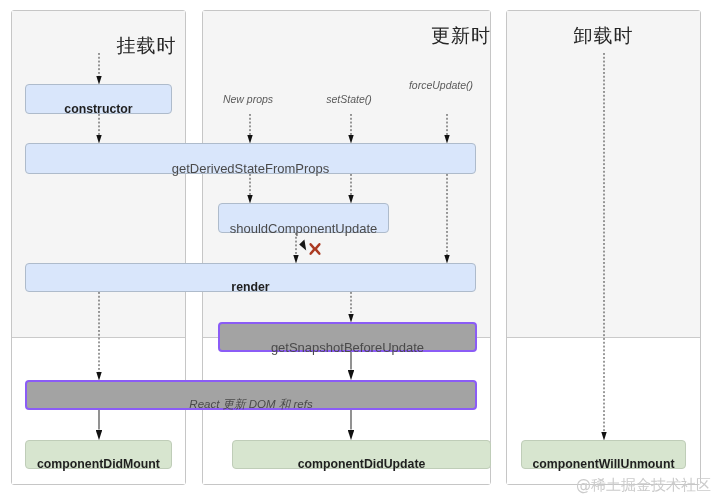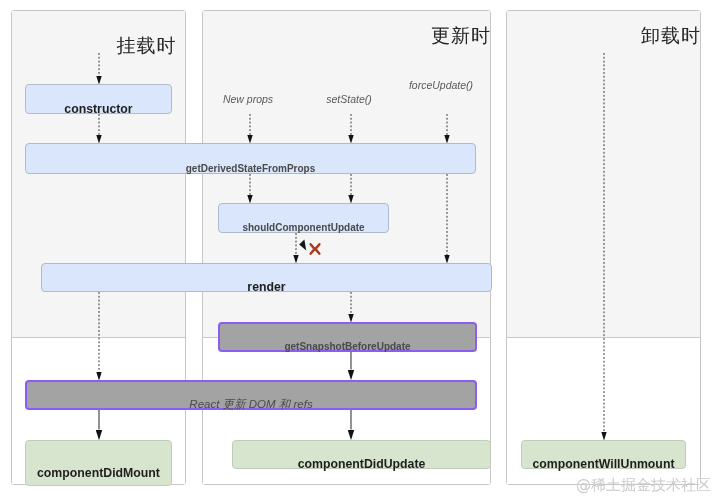--- a/index.html
+++ b/index.html
@@ -18,21 +18,21 @@
   .ptitle{position:absolute;text-align:center;color:#262626;font-size:19px;line-height:19px;
           letter-spacing:1px;font-family:"DejaVu Sans","Liberation Sans",sans-serif;}
 
   
   .node{position:absolute;box-sizing:border-box;border-radius:4px;display:flex;
         align-items:center;justify-content:center;text-align:center;}
   .node .lbl{display:block;line-height:1;position:relative;top:10px;}
   .blue  {background:#d9e6fb;border:1px solid #aebbcb;}
   .yellow{background:#a3a3a3;border:2px solid #8b5cf6;}
   .green {background:#d7e5cf;border:1px solid #bfcdb8;}
-  .t-norm .lbl{font-size:10px;color:#4a4a4a;font-weight:700;}
+  .t-norm .lbl{font-size:13px;color:#4a4a4a;font-weight:400;}
   .t-bold .lbl{font-size:12.3px;color:#1f1f1f;font-weight:700;}
   .t-ital .lbl{font-size:11.5px;color:#4a4a4a;font-style:italic;}
 
   .caption{position:absolute;font-style:italic;font-size:10.5px;color:#5a5a5a;
            text-align:center;line-height:11px;white-space:nowrap;}
 
   svg#arrows{position:absolute;left:0;top:0;width:715px;height:497px;}
 
   .wm{position:absolute;color:#cbcbcb;font-size:15px;white-space:nowrap;
       font-family:"DejaVu Sans","Liberation Sans",sans-serif;}
@@ -51,21 +51,21 @@
   <div class="panel" id="panel2" style="left:202px;top:10px;width:289px;height:475px;">
     <div class="upper"></div>
     <div class="lower"></div>
   </div>
   <div class="ptitle" style="left:202px;top:26px;width:289px;text-align:right;">更新时</div>
 
   <div class="panel" id="panel3" style="left:506px;top:10px;width:195px;height:475px;">
     <div class="upper"></div>
     <div class="lower"></div>
   </div>
-  <div class="ptitle" style="left:506px;top:26px;width:195px;text-align:right;">卸载时</div>
+  <div class="ptitle" style="left:506px;top:26px;width:195px;">卸载时</div>
 
   <svg id="arrows" viewBox="0 0 715 497">
     <defs>
       <marker id="ah" markerWidth="8.6" markerHeight="5.4" refX="0" refY="2.7" orient="auto" markerUnits="userSpaceOnUse">
         <path d="M0,0 L8.6,2.7 L0,5.4 Z" fill="#121212"></path>
       </marker>
       <marker id="ahs" markerWidth="10.6" markerHeight="6.8" refX="0" refY="3.4" orient="auto" markerUnits="userSpaceOnUse">
         <path d="M0,0 L10.6,3.4 L0,6.8 Z" fill="#121212"></path>
       </marker>
     </defs>
@@ -118,33 +118,33 @@
   </div>
 
   <div class="node blue t-norm" style="left:25px;top:143px;width:451px;height:31px;">
     <span class="lbl">getDerivedStateFromProps</span>
   </div>
 
   <div class="node blue t-norm" style="left:218px;top:203px;width:171px;height:30px;">
     <span class="lbl">shouldComponentUpdate</span>
   </div>
 
-  <div class="node blue t-bold" style="left:25px;top:263px;width:451px;height:29px;margin-left:16px;">
+  <div class="node blue t-bold" style="left:25px;top:263px;width:451px;height:29px;">
     <span class="lbl">render</span>
   </div>
 
   <div class="node yellow t-norm" style="left:218px;top:322px;width:259px;height:30px;">
     <span class="lbl">getSnapshotBeforeUpdate</span>
   </div>
 
   <div class="node yellow t-ital" style="left:25px;top:380px;width:452px;height:30px;">
     <span class="lbl">React 更新 DOM 和 refs</span>
   </div>
 
-  <div class="node green t-bold" style="left:25px;top:440px;width:147px;height:46px;">
+  <div class="node green t-bold" style="left:25px;top:440px;width:147px;height:29px;">
     <span class="lbl">componentDidMount</span>
   </div>
 
   <div class="node green t-bold" style="left:218px;top:440px;width:259px;height:29px;margin-left:14px;">
     <span class="lbl">componentDidUpdate</span>
   </div>
 
   <div class="node green t-bold" style="left:521px;top:440px;width:165px;height:29px;">
     <span class="lbl">componentWillUnmount</span>
   </div>

